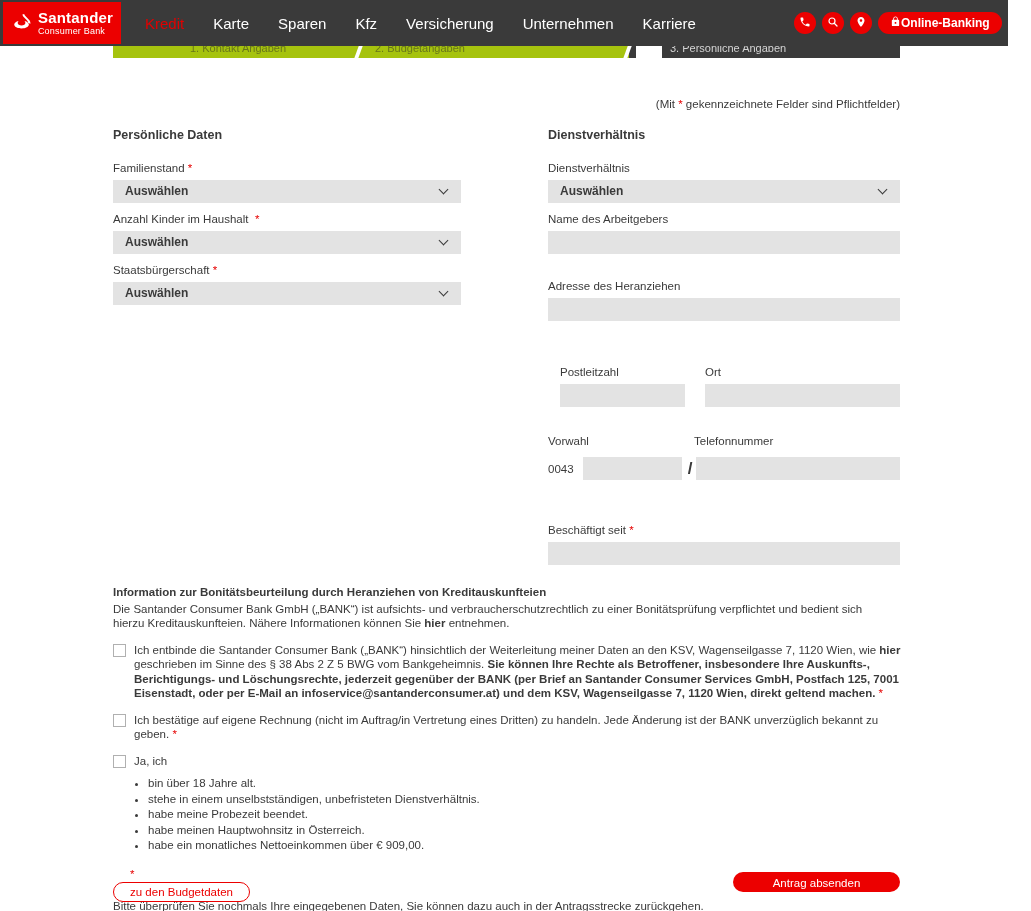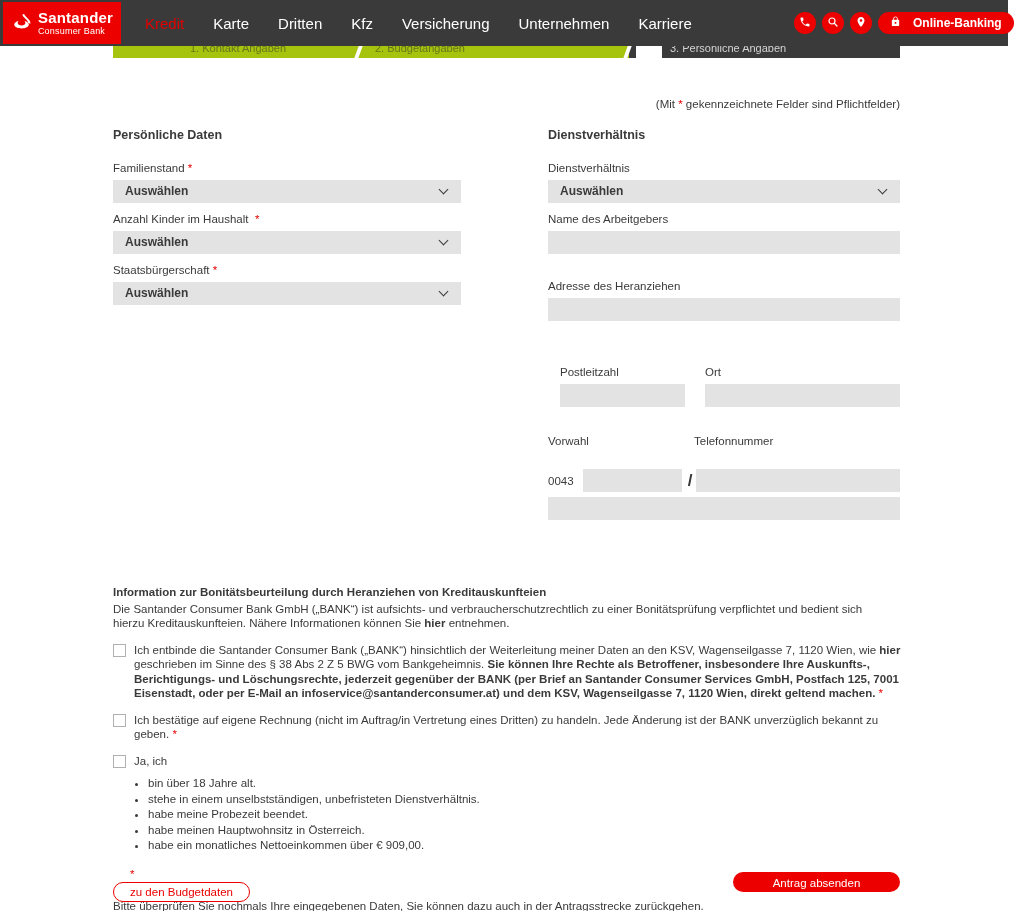--- a/index.html
+++ b/index.html
@@ -12,21 +12,21 @@
   .logo-box { position:absolute; left:3px; top:2px; width:118px; height:42px; background:#ec0000; z-index:3;
               display:flex; align-items:center; justify-content:center; gap:5px; }
   .logo-text { color:#fff; line-height:1; }
   .logo-text .brand { font-size:15px; font-weight:bold; letter-spacing:.2px; display:block; }
   .logo-text .sub { font-size:9px; font-weight:normal; display:block; margin-top:2px; letter-spacing:.2px; }
   .nav { position:absolute; left:145px; top:0; height:46px; display:flex; align-items:center; gap:29px; }
   .nav-item { color:#fff; font-size:15px; cursor:pointer; white-space:nowrap; }
   .nav-item.active { color:#e10000; }
   .header-actions { position:absolute; left:794px; top:12px; display:flex; align-items:center; gap:6px; }
   .circle-btn { width:22px; height:22px; border-radius:50%; background:#ec0000; display:flex; align-items:center; justify-content:center; cursor:pointer; }
-  .ob-pill { height:22px; border-radius:11px; background:#ec0000; color:#fff; display:flex; align-items:center; gap:12px;
+  .ob-pill { height:22px; border-radius:11px; background:#ec0000; color:#fff; display:flex; align-items:center; gap:0;
              padding:0 12px; font-size:12px; font-weight:bold; cursor:pointer; white-space:nowrap; }
 
   
   .progress { position:absolute; left:113px; top:38px; width:787px; height:20px; display:flex; z-index:1; }
   .seg { display:flex; align-items:center; font-size:11px; overflow:hidden; }
   .seg.green { background:#a6c30e; color:#68761a; }
   .seg.dark  { background:#3a3a3a; color:#d4d4d4; }
   .seg-1 { width:240px; padding-left:10px;justify-content:center; }
   .seg-2 { width:255px; padding-left:8px; }
   .seg-3 { flex:1; padding-left:8px;margin-left:26px; }
@@ -49,21 +49,21 @@
   .select { position:relative; height:23px; background:#e3e3e3; font-size:12px; font-weight:bold;
             line-height:23px; padding-left:12px; cursor:pointer; }
   .chev { position:absolute; right:14px; top:6px; width:7px; height:7px;
           border-right:1.5px solid #3a3a3a; border-bottom:1.5px solid #3a3a3a; transform:rotate(45deg); }
   .text-input { width:100%; height:23px; background:#e3e3e3; border:0; font-family:inherit; font-size:12px; padding:0 8px; }
   .row { display:flex; }
   .plz-cell { width:125px; margin-right:20px; }
   .ort-cell { flex:1; }
   .tel-label-row { display:flex; }
   .tel-label-vorwahl { width:146px; }
-  .tel-control-row { display:flex; align-items:center; margin-top:21px; }
+  .tel-control-row { display:flex; align-items:center; margin-top:9px; }
   .tel-prefix { width:35px; font-size:11.5px; }
   .tel-vorwahl-input { width:99px; }
   .tel-slash { width:12px; text-align:center; font-size:17px; font-weight:bold; margin:0 0 0 2px; }
   .tel-number-input { flex:1; margin-left:0; }
 
   
   .lower { position:absolute; left:113px; top:585px; width:790px; font-size:11.5px; line-height:14.5px; }
   .info-title { font-weight:bold; }
   .info-body { margin-top:2px; width:775px; }
   b.inline { font-weight:bold; }
@@ -97,21 +97,21 @@
     <div class="sep sep-2"></div>
     <div class="seg dark seg-3">
       <span>3. Persönliche Angaben</span>
     </div>
   </div>
 
   <div class="header">
     <div class="nav">
       <span class="nav-item active">Kredit</span>
       <span class="nav-item">Karte</span>
-      <span class="nav-item">Dritten</span>
+      <span class="nav-item">Sparen</span>
       <span class="nav-item">Kfz</span>
       <span class="nav-item">Versicherung</span>
       <span class="nav-item">Unternehmen</span>
       <span class="nav-item">Karriere</span>
     </div>
     <div class="header-actions">
       <div class="circle-btn">
         <span>
           <svg width="12" height="12" viewBox="0 0 24 24">
               <path fill="#fff" d="M6.6 10.8c1.5 2.9 3.8 5.2 6.7 6.7l2.2-2.2c.3-.3.7-.4 1-.2 1.1.4 2.3.6 3.5.6.6 0 1 .4 1 1V20c0 .6-.4 1-1 1C10.6 21 3 13.4 3 4c0-.6.4-1 1-1h3.5c.6 0 1 .4 1 1 0 1.2.2 2.4.6 3.5.1.3 0 .7-.2 1l-2.3 2.3z"></path>
@@ -219,20 +219,23 @@
       <div class="field-label tel-label-vorwahl">Vorwahl</div>
       <div class="field-label">Telefonnummer</div>
     </div>
     <div class="tel-control-row">
       <span class="tel-prefix">0043</span>
       <input class="text-input tel-vorwahl-input" style="">
       <span class="tel-slash">/</span>
       <input class="text-input tel-number-input" style="">
     </div>
 
+    <div class="field-label mt-44">
+      <span>Beschäftigt seit</span> <span class="star">*</span>
+    </div>
     <input class="text-input control" style="">
   </div>
 
   <div class="lower">
     <div class="info-title">Information zur Bonitätsbeurteilung durch Heranziehen von Kreditauskunfteien</div>
     <div class="info-body">
       <span>Die Santander Consumer Bank GmbH („BANK“) ist aufsichts- und verbraucherschutzrechtlich zu einer Bonitätsprüfung verpflichtet und bedient sich hierzu Kreditauskunfteien. Nähere Informationen können Sie </span><b class="inline">hier</b><span> entnehmen.</span>
     </div>
 
     <div class="cb-row">

